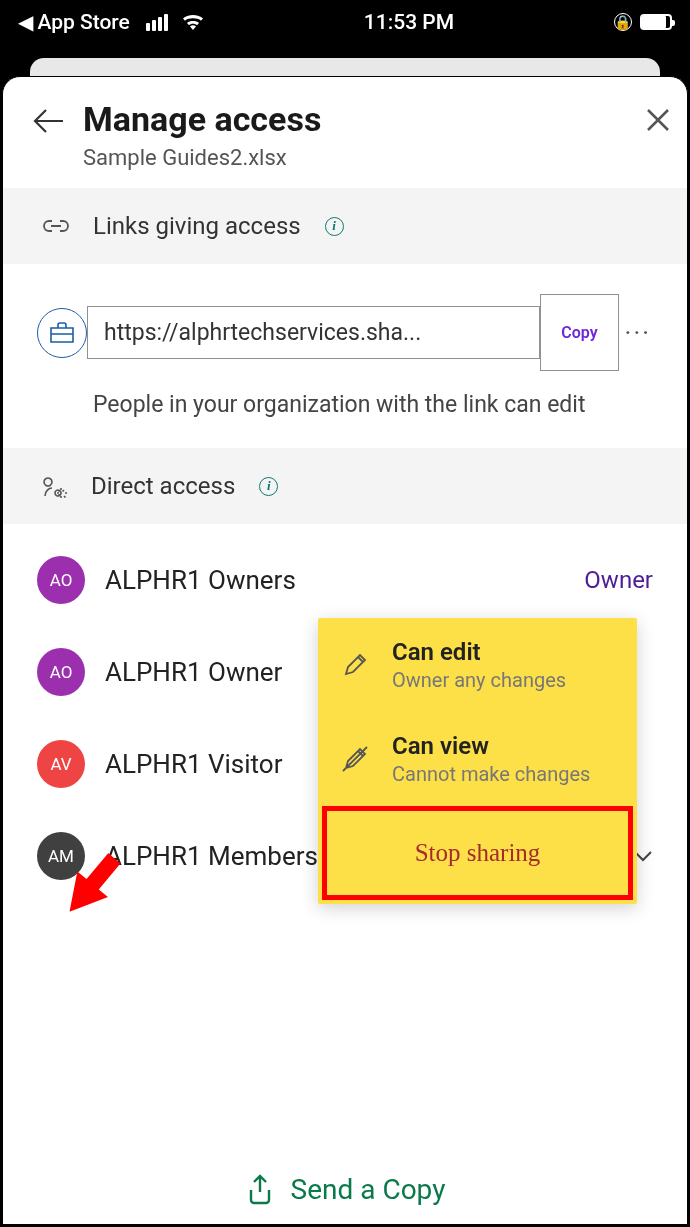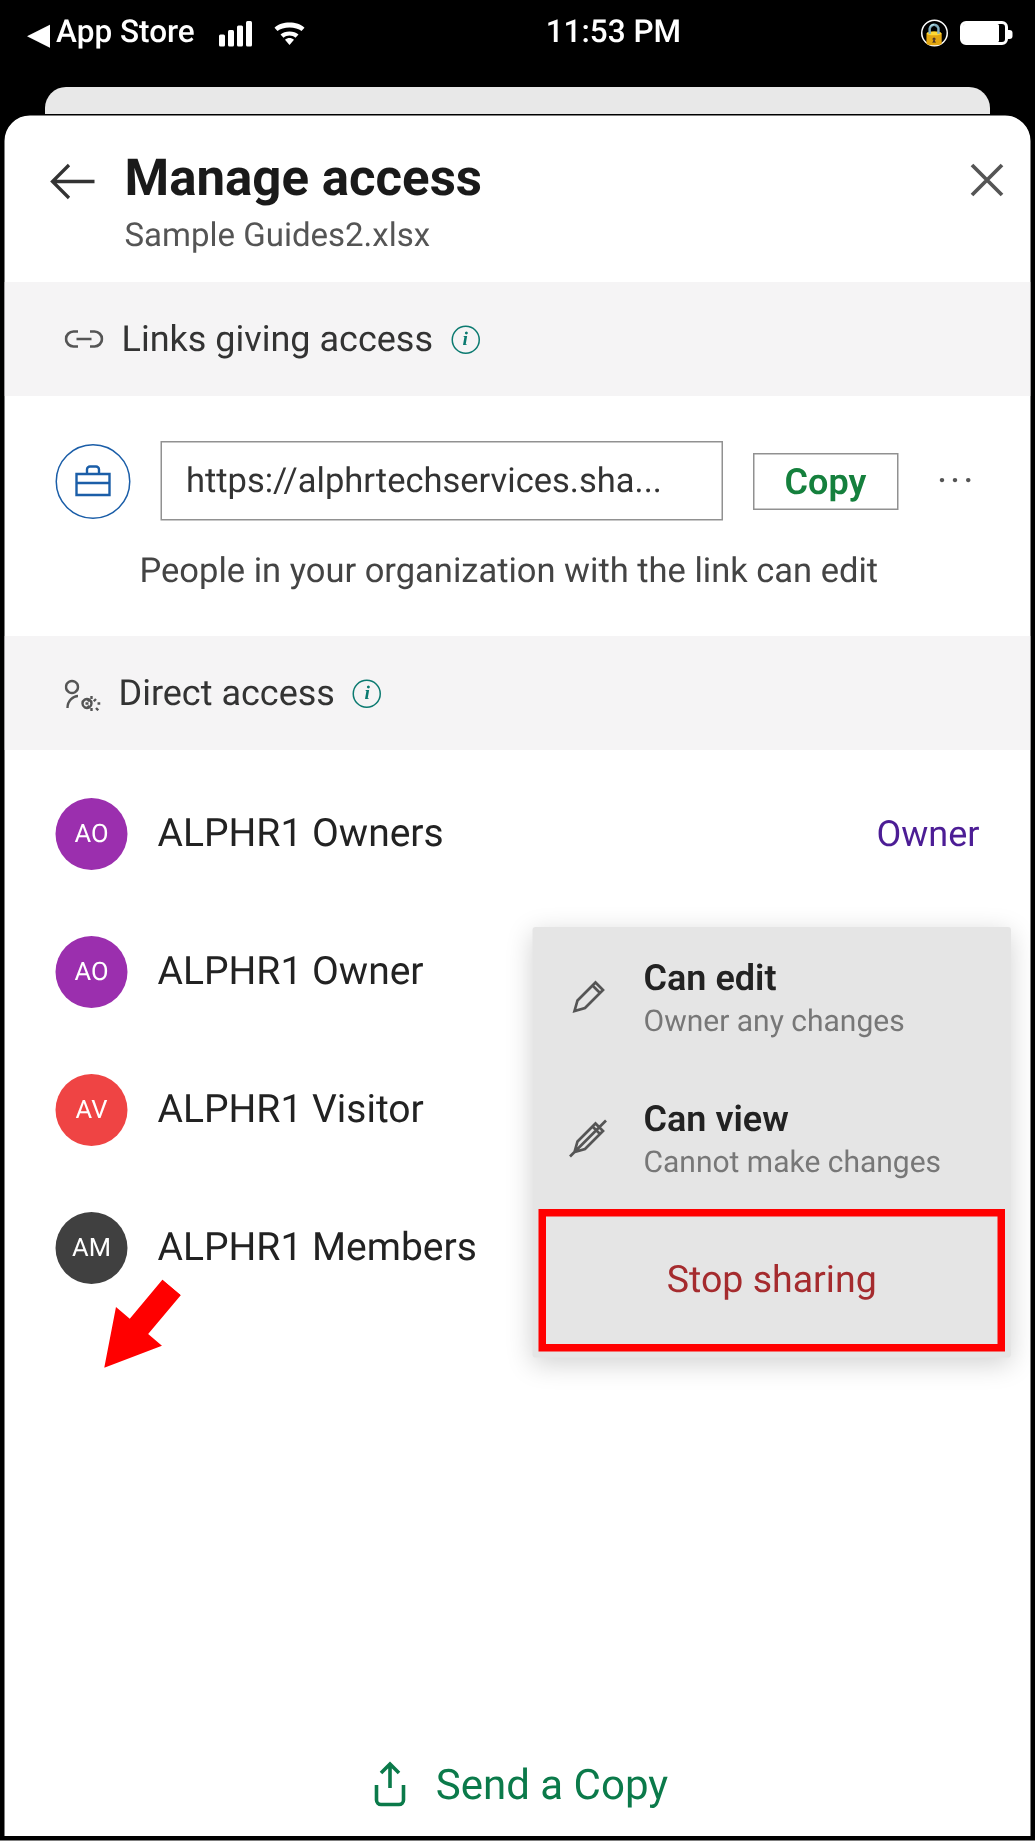--- a/index.html
+++ b/index.html
@@ -82,21 +82,21 @@
       font-size: 32px;
       color: #555;
       cursor: pointer;
       margin-top: 4px;
     }
     .section-header {
       background: #f5f4f5;
       padding: 24px 40px;
       display: flex;
       align-items: center;
-      gap: 12px;
+      gap: 24px;
       font-size: 24px;
       color: #333;
     }
     .section-header svg { flex-shrink: 0; }
     .info-icon {
       width: 19px;
       height: 19px;
       border: 1.5px solid #0b7a70;
       border-radius: 50%;
       display: flex;
@@ -107,21 +107,20 @@
       font-weight: 600;
       font-style: italic;
       font-family: serif;
     }
     .link-section {
       padding: 30px 30px 30px 34px;
     }
     .link-row {
       display: flex;
       align-items: center;
-      gap: 20px;
     }
     .briefcase-circle {
       width: 50px;
       height: 50px;
       border: 1.5px solid #1b5ea8;
       border-radius: 50%;
       display: flex;
       align-items: center;
       justify-content: center;
       flex-shrink: 0;
@@ -132,24 +131,24 @@
       padding: 12px 16px;
       font-size: 23px;
       color: #333;
       white-space: nowrap;
       overflow: hidden;
       text-overflow: ellipsis;
       min-width: 0;
     }
     .copy-btn {
       border: 1.5px solid #919191;
-      padding: 4px 20px;
-      font-size: 24px;
+      padding: 28px 20px;
+      font-size: 16px;
       font-weight: 600;
-      color: #15803d;
+      color: #6d28d9;
       cursor: pointer;
       background: #fff;
     }
     .more-dots {
       font-size: 26px;
       color: #555;
       cursor: pointer;
       padding: 0 6px;
       letter-spacing: 2px;
     }
@@ -192,44 +191,44 @@
       align-items: center;
       gap: 10px;
       cursor: pointer;
     }
 
     .popup {
       position: absolute;
       top: 618px;
       left: 318px;
       width: 319px;
-      background: #e5e5e5;
+      background: #fde047;
       box-shadow: 0 4px 18px rgba(0,0,0,0.18);
       border-radius: 2px;
-      margin-left: 37px;
     }
     .popup-item {
       display: flex;
       align-items: center;
       gap: 22px;
       padding: 20px 22px;
       cursor: pointer;
     }
     .popup-icon { width: 30px; display: flex; justify-content: center; }
     .popup-texts { flex: 1; }
     .popup-title { font-size: 24px; font-weight: 600; color: #222; }
     .popup-sub { font-size: 20px; color: #777; margin-top: 2px; }
     .popup-stop {
       padding: 28px 22px;
       text-align: center;
       font-size: 25px;
       color: #a52b2e;
       cursor: pointer;
       border: 5px solid #ff0000;
       margin: 0 4px 4px 4px;
+      font-family: Liberation Serif, serif;
     }
 
     .arrow-pointer {
       position: absolute;
       top: 850px;
       left: 62px;
       color: #ff0000;
       transform: rotate(40deg);
     }
 

